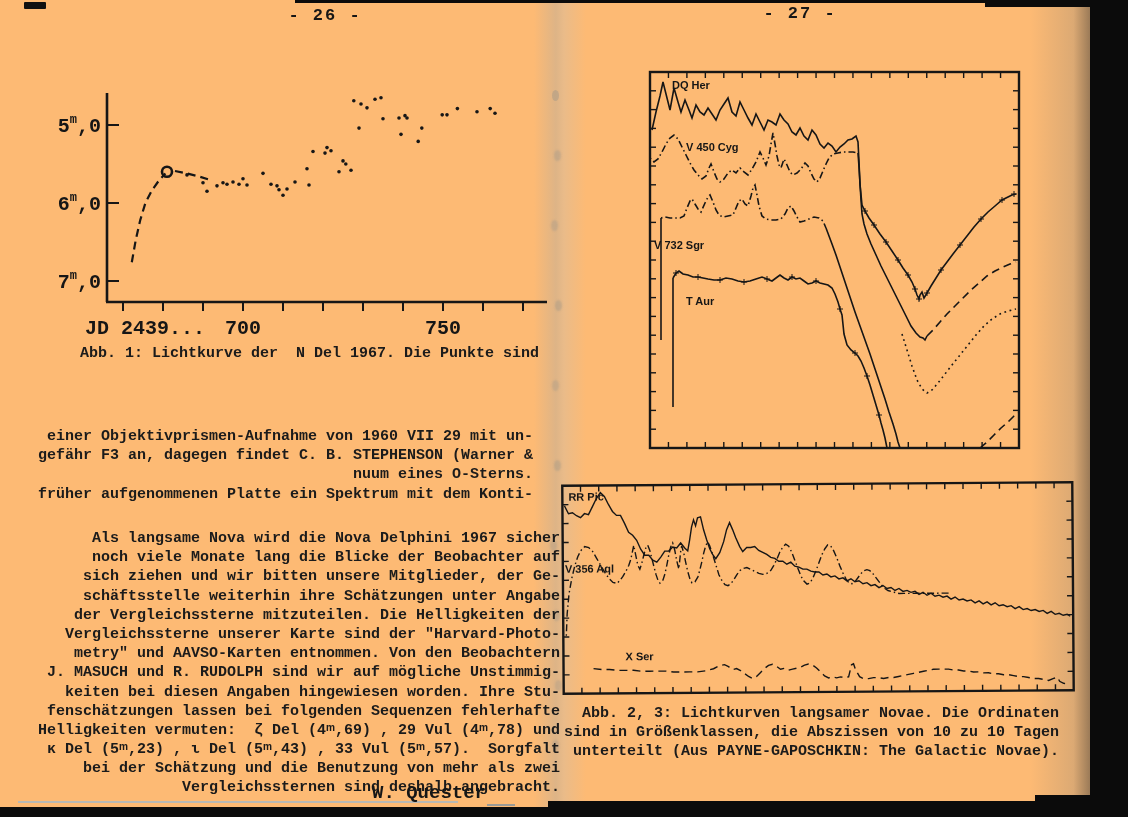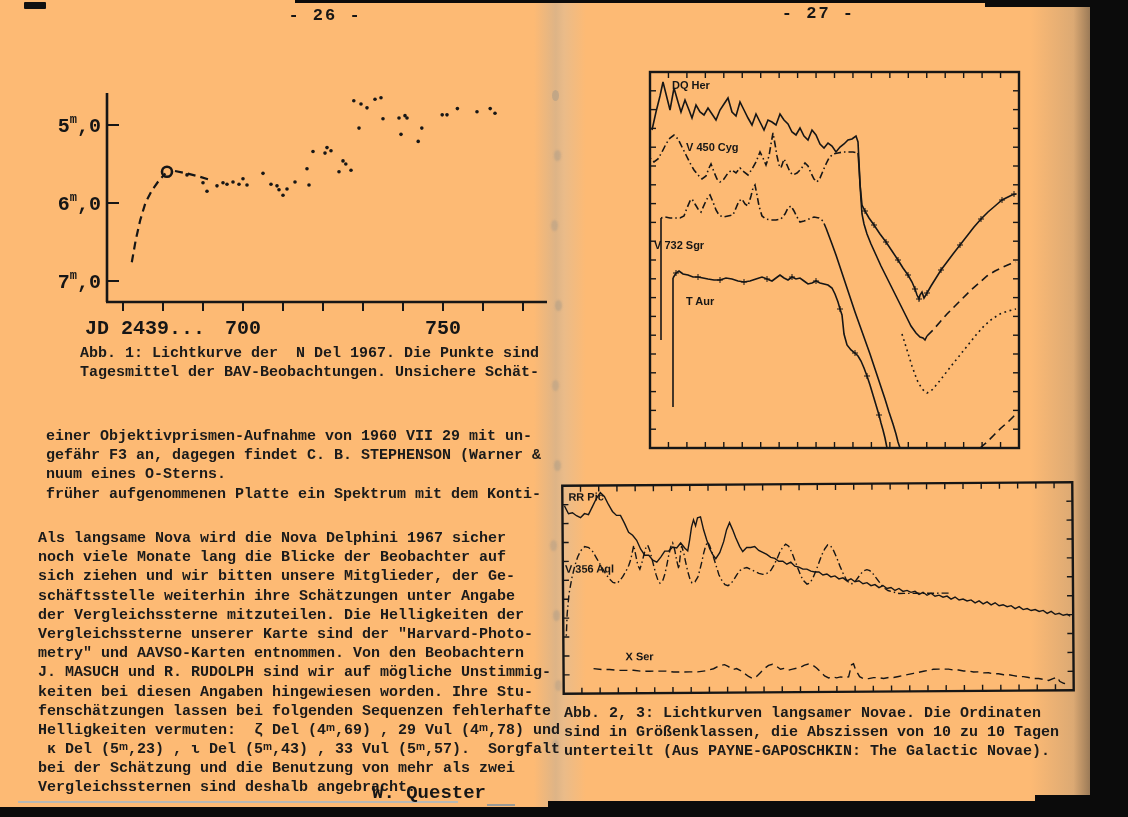--- a/index.html
+++ b/index.html
@@ -2,21 +2,21 @@
 <html><head>
 <meta charset="utf-8">
 <style>
   html,body{margin:0;padding:0;background:#888;}
   #scan{position:relative;width:1128px;height:817px;background:#fdba74;overflow:hidden;
         font-family:"Liberation Mono","DejaVu Sans Mono",monospace;color:#161616;}
   .deco{position:absolute;}
   .mono{font-family:"Liberation Mono","DejaVu Sans Mono",monospace;font-weight:700;color:#161616;}
   .pagehead{position:absolute;font-size:17px;letter-spacing:2px;font-weight:700;}
   .tblock{position:absolute;font-size:15px;line-height:19.2px;white-space:pre;font-weight:700;
-          color:#1b1b1b;}
+          color:#1b1b1b;text-align:right;}
   .tblock div{height:19.2px;}
   .sig{position:absolute;font-size:19px;font-weight:700;}
   svg{position:absolute;overflow:visible;}
   .gutter{left:534px;top:0;width:52px;height:817px;
      background:linear-gradient(90deg,rgba(180,180,175,0) 0%,rgba(170,170,165,.38) 42%,rgba(190,190,185,.30) 58%,rgba(180,180,175,0) 100%);}
   .gutterspeck{left:552px;top:90px;width:7px;height:11px;border-radius:50%;background:rgba(140,140,135,.35);
      box-shadow:2px 60px 2px rgba(140,140,135,.30),-1px 130px 2px rgba(140,140,135,.28),3px 210px 2px rgba(140,140,135,.33),
      0px 290px 2px rgba(140,140,135,.27),2px 370px 2px rgba(140,140,135,.32),-2px 450px 2px rgba(140,140,135,.28),
      1px 520px 2px rgba(140,140,135,.30),3px 590px 2px rgba(140,140,135,.26),0px 650px 2px rgba(140,140,135,.3);}
   .curl{left:1030px;top:0;width:62px;height:807px;
@@ -109,26 +109,26 @@
       <circle cx="363.1999999999998" cy="59.379999999999995" r="1.8" fill="#161616"></circle>
       <circle cx="366.8000000000002" cy="46.120000000000005" r="1.8" fill="#161616"></circle>
       <circle cx="387.1999999999998" cy="32.86000000000001" r="1.8" fill="#161616"></circle>
       <circle cx="392" cy="32.86000000000001" r="1.8" fill="#161616"></circle>
       <circle cx="402.4000000000001" cy="26.620000000000005" r="1.8" fill="#161616"></circle>
       <circle cx="422" cy="29.740000000000006" r="1.8" fill="#161616"></circle>
       <circle cx="435.1999999999998" cy="26.620000000000005" r="1.8" fill="#161616"></circle>
       <circle cx="440" cy="31.299999999999972" r="1.8" fill="#161616"></circle>
     </svg>
 
-  <div class="tblock" style="left:80px;top:344px;"><div>Abb. 1: Lichtkurve der  N Del 1967. Die Punkte sind</div><div>Tagesmittel der BAV-Beobachtungen. Unsichere Schät-</div></div>
-  <div class="tblock" style="left:38px;top:427px;margin-left:8px;"><div>einer Objektivprismen-Aufnahme von 1960 VII 29 mit un-</div><div>gefähr F3 an, dagegen findet C. B. STEPHENSON (Warner &amp;</div><div>nuum eines O-Sterns.</div><div>früher aufgenommenen Platte ein Spektrum mit dem Konti-</div></div>
+  <div class="tblock" style="left:80px;top:344px;"><div>Abb. 1: Lichtkurve der  N Del 1967. Die Punkte sind</div></div>
+  <div class="tblock" style="left:38px;top:427px;"><div>einer Objektivprismen-Aufnahme von 1960 VII 29 mit un-</div><div>gefähr F3 an, dagegen findet C. B. STEPHENSON (Warner &amp;</div><div>nuum eines O-Sterns.</div><div>früher aufgenommenen Platte ein Spektrum mit dem Konti-</div></div>
   <div class="tblock" style="left:38px;top:529px;"><div>Als langsame Nova wird die Nova Delphini 1967 sicher</div><div>noch viele Monate lang die Blicke der Beobachter auf</div><div>sich ziehen und wir bitten unsere Mitglieder, der Ge-</div><div>schäftsstelle weiterhin ihre Schätzungen unter Angabe</div><div>der Vergleichssterne mitzuteilen. Die Helligkeiten der</div><div>Vergleichssterne unserer Karte sind der "Harvard-Photo-</div><div>metry" und AAVSO-Karten entnommen. Von den Beobachtern</div><div>J. MASUCH und R. RUDOLPH sind wir auf mögliche Unstimmig-</div><div>keiten bei diesen Angaben hingewiesen worden. Ihre Stu-</div><div>fenschätzungen lassen bei folgenden Sequenzen fehlerhafte</div><div>Helligkeiten vermuten:  ζ Del (4ᵐ,69) , 29 Vul (4ᵐ,78) und</div><div> κ Del (5ᵐ,23) , ι Del (5ᵐ,43) , 33 Vul (5ᵐ,57).  Sorgfalt</div><div>bei der Schätzung und die Benutzung von mehr als zwei</div><div>Vergleichssternen sind deshalb angebracht.</div></div>
   <div class="sig mono" style="left:372px;top:782px;">W. Quester</div>
 
-  <div class="pagehead mono" style="left:745px;top:4px;width:110px;text-align:right;">- 27 -</div>
+  <div class="pagehead mono" style="left:745px;top:4px;width:110px;text-align:center;">- 27 -</div>
 
   <svg id="chart2" width="378" height="386" style="left:648px;top:68px;">
       <rect x="2" y="4" width="369" height="376" fill="none" stroke="#161616" stroke-width="2.4"></rect>
       <line x1="20.45" y1="4" x2="20.45" y2="10" stroke="#161616" stroke-width="1.4"></line>
       <line x1="20.45" y1="380" x2="20.45" y2="374" stroke="#161616" stroke-width="1.4"></line>
       <line x1="38.9" y1="4" x2="38.9" y2="10" stroke="#161616" stroke-width="1.4"></line>
       <line x1="38.9" y1="380" x2="38.9" y2="374" stroke="#161616" stroke-width="1.4"></line>
       <line x1="57.35" y1="4" x2="57.35" y2="10" stroke="#161616" stroke-width="1.4"></line>
       <line x1="57.35" y1="380" x2="57.35" y2="374" stroke="#161616" stroke-width="1.4"></line>
       <line x1="75.8" y1="4" x2="75.8" y2="10" stroke="#161616" stroke-width="1.4"></line>

